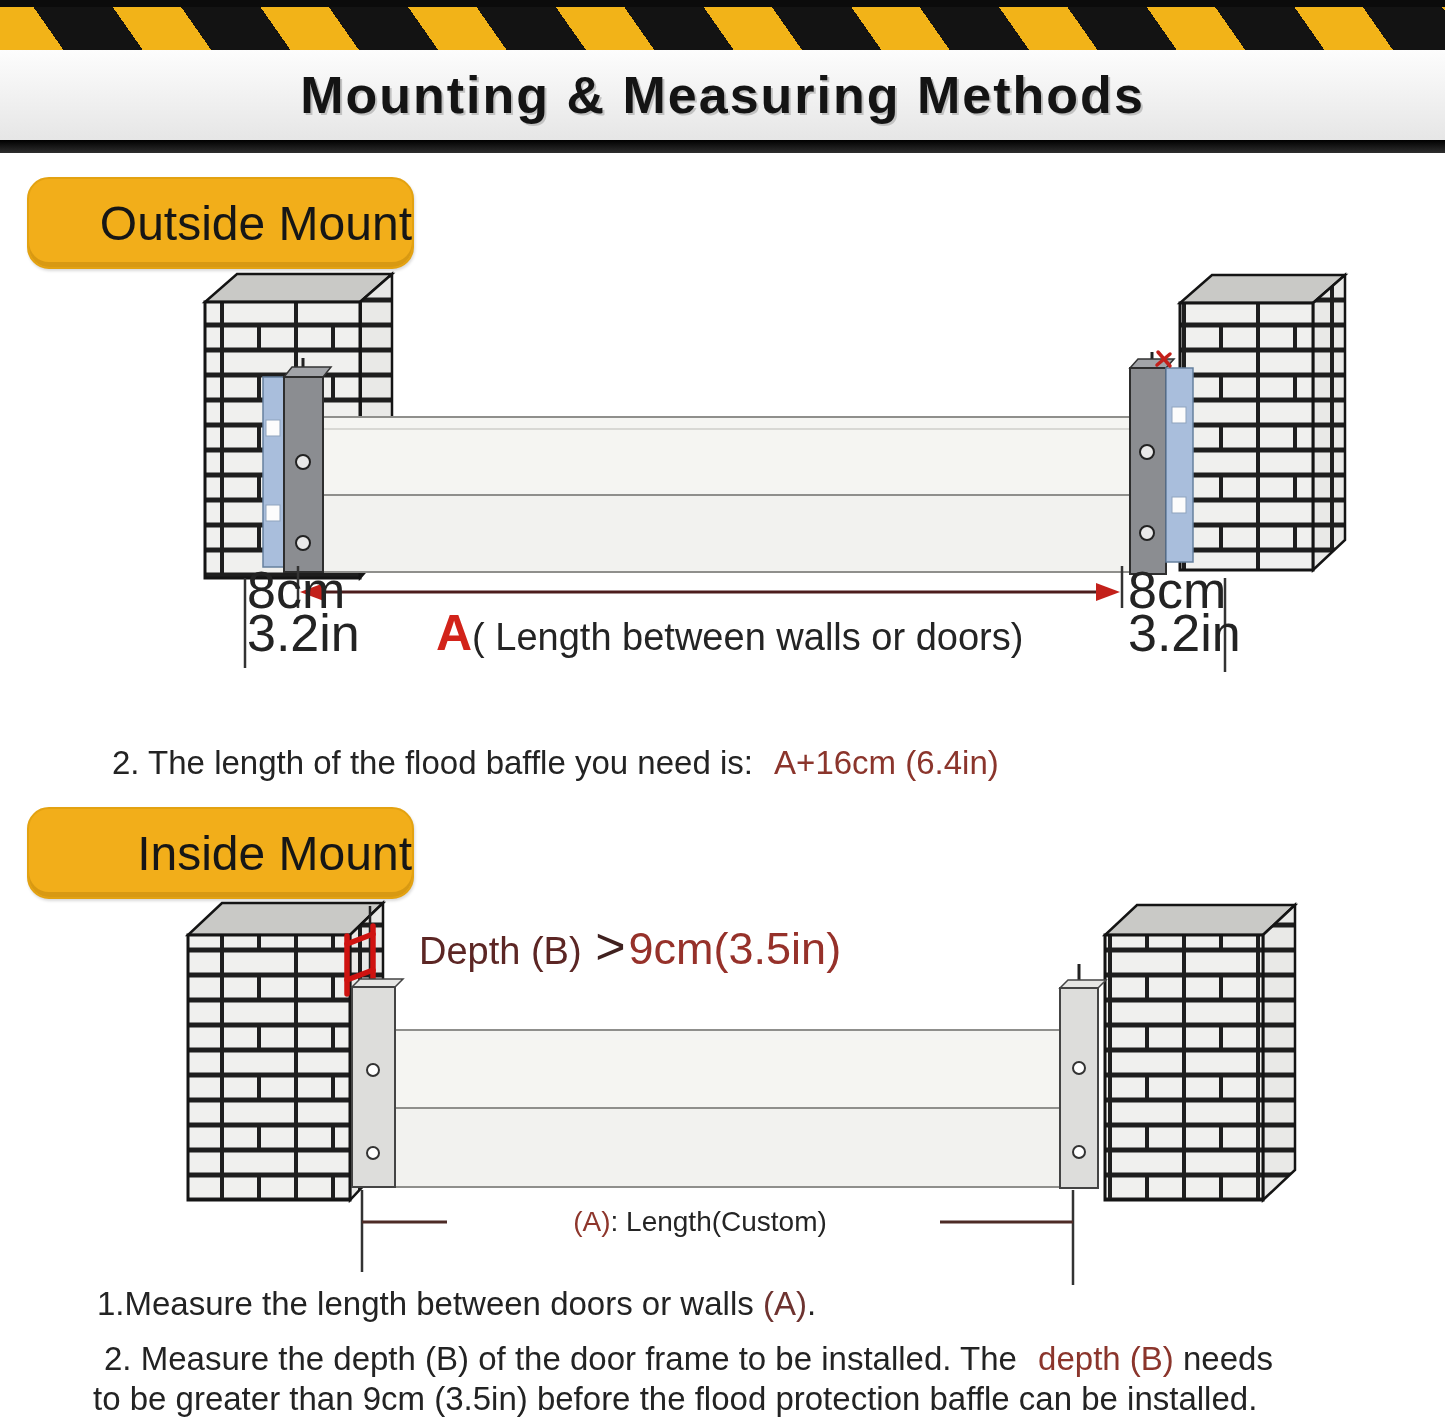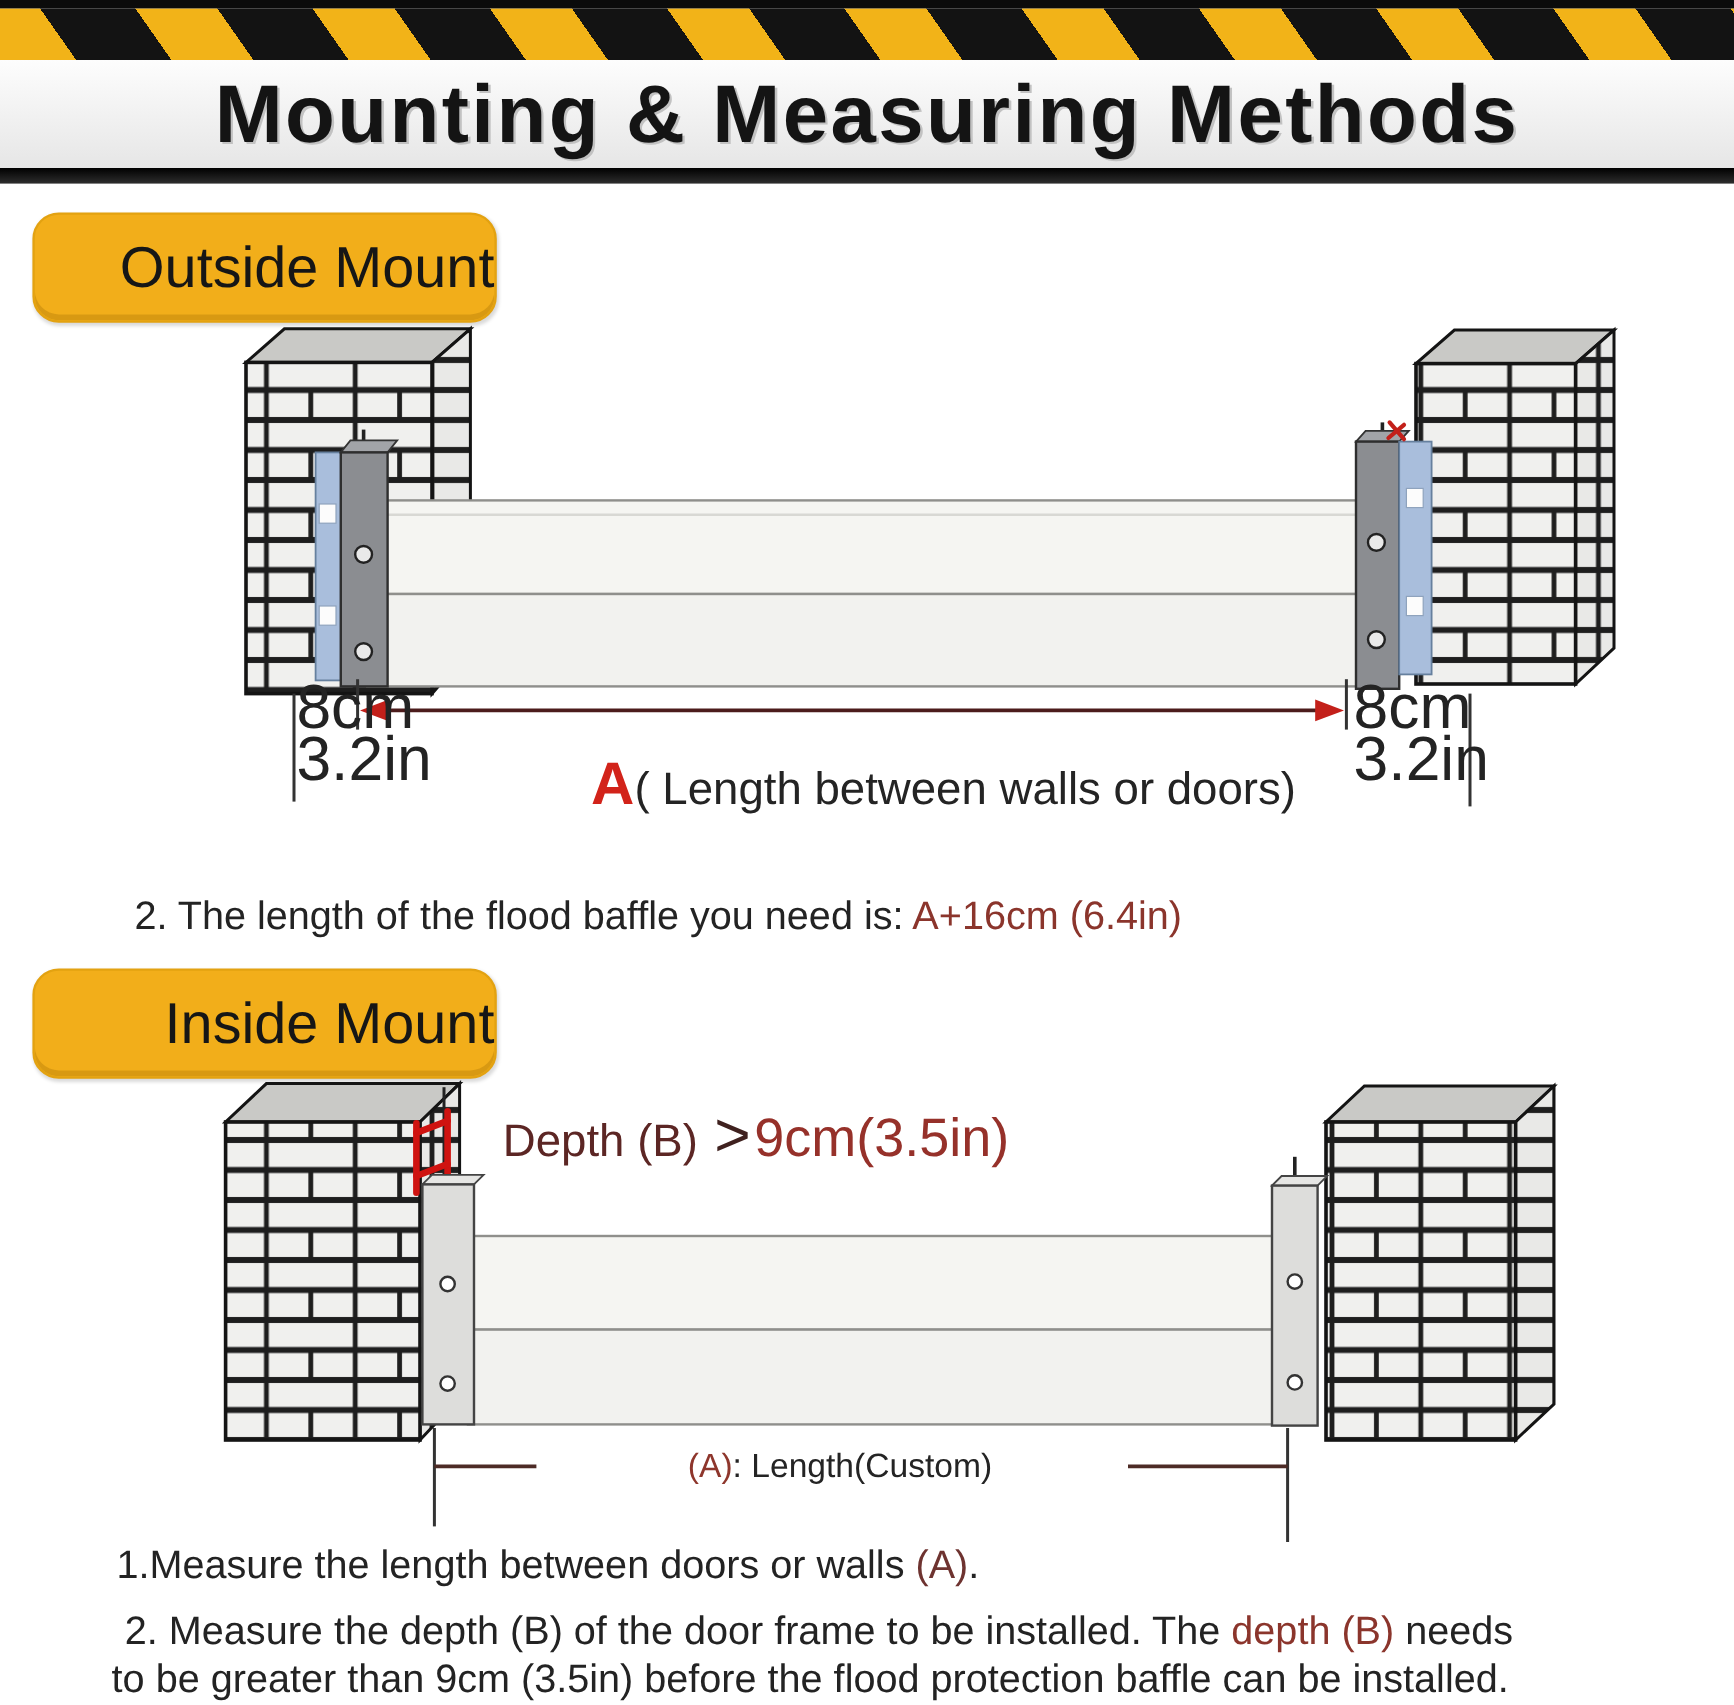--- a/index.html
+++ b/index.html
@@ -12,54 +12,54 @@
     position:absolute;left:0;top:0;width:1445px;height:50px;
     border-top:7px solid #0b0b0b;
     background:repeating-linear-gradient(55deg,#f2b318 0 56px,#131313 56px 121px);
   }
   .titleband{
     position:absolute;left:0;top:50px;width:1445px;height:90px;
     background:linear-gradient(#fdfdfd,#e6e6e6);
     display:flex;align-items:center;justify-content:center;
   }
   .titleband h1{
-    margin:16px;font-size:68px;font-weight:700;letter-spacing:2px;color:#141414;
+    margin:16px;font-size:52px;font-weight:700;letter-spacing:2px;color:#141414;
     text-shadow:2px 2px 0 #c2c2c2;
     text-align:center;
   }
   .blackbar{position:absolute;left:0;top:140px;width:1445px;height:13px;
     background:linear-gradient(#000,#2e2e2e);}
   
   .badge{
     position:absolute;left:27px;width:383px;height:88px;background:#f2ae1a;
     border:2px solid #e3a211;border-radius:22px;
     box-shadow:inset 0 -5px 0 rgba(150,100,0,.28), 1px 2px 3px rgba(0,0,0,.15);
     display:flex;align-items:center;justify-content:flex-end;
     font-size:48px;color:#161616;
   }
   .badge.b1{top:177px;}
   .badge.b2{top:807px;}
   
   .diag{position:absolute;left:0;}
   
   .lbl{position:absolute;white-space:nowrap;}
   .dim{font-size:52px;line-height:43px;color:#232323;}
-  .span-label{left:420px;top:604px;width:660px;text-align:right;margin-top:20px;}
+  .span-label{left:436px;top:604px;width:660px;text-align:left;}
   .span-label .bigA{font-size:50px;font-weight:700;color:#d2231a;}
   .span-label .rest{font-size:38px;color:#242424;}
   .depth-label{left:385px;top:916px;margin-left:34px;}
   .depth-label .t1{font-size:38px;color:#5c2624;}
   .depth-label .t2{font-size:52px;color:#3f211f;padding:0 3px;}
   .depth-label .t3{font-size:45px;color:#96312a;}
   .len-label{left:440px;top:1206px;width:520px;text-align:center;font-size:28px;color:#242424;}
   .len-label .acc{color:#8e362c;}
   
   .step{position:absolute;font-size:33px;color:#232323;white-space:nowrap;}
   .acc-dark{color:#6e3330;}
-  .acc-red{color:#8b352c;}
+  .acc-red{color:#8b352c;margin-left:12px;}
 </style>
 </head>
 <body>
 
 <div id="stage">
 
   <div class="stripes"></div>
   <div class="titleband">
     <h1>Mounting &amp; Measuring Methods</h1>
   </div>

